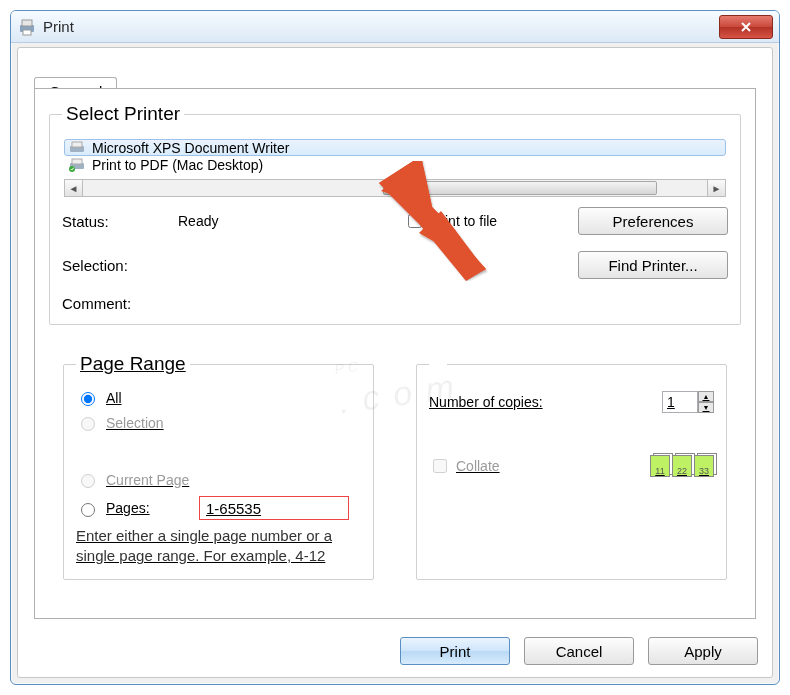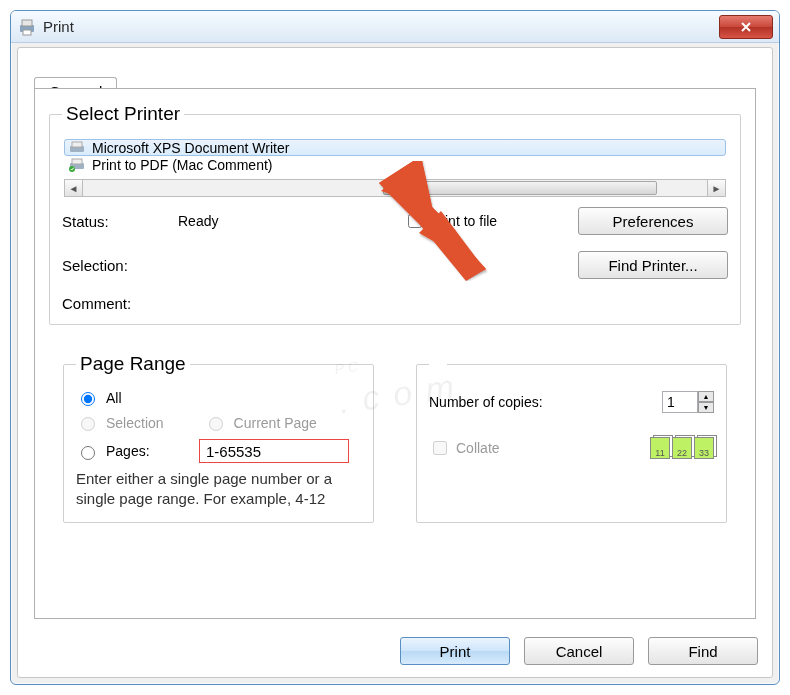--- a/index.html
+++ b/index.html
@@ -77,21 +77,21 @@
   .btn {
     height: 28px; min-width: 118px; padding: 0 10px;
     background: linear-gradient(#fdfdfd,#e5e5e5); border:1px solid #9a9a9a; border-radius:3px;
     font-size: 15px; cursor: default;
   }
   .btn.primary {
     background: linear-gradient(#eaf4fe,#cfe6fb 49%,#b9d9f5 50%,#d7ebfc);
     border-color:#5a8fc3;
   }
   .row2 { display:flex; gap:14px; padding: 0 14px; }
-  .row2 fieldset { flex:1; }
+  .row2 fieldset { flex:1;text-decoration:underline; }
   .radio-row { display:flex; align-items:center; gap:8px; margin:4px 0; }
   .radio-row input[type=radio] { width:14px; height:14px; }
   .radio-row.disabled { color:#9a9a9a; }
   .pages-input {
     width: 150px; height:24px; border:1px solid #ef4444; padding:0 6px; font-size:15px;
   }
   .copies-row { display:flex; align-items:center; gap:10px; margin:6px 0 14px; }
   .spin { display:flex; align-items:center; }
   .spin input { width:36px; height:22px; border:1px solid #abadb3; text-align:left; padding:0 4px; }
   .spin .upd { display:flex; flex-direction:column; }
@@ -158,21 +158,21 @@
           </div>
           <div class="printer-item">
             <span class="p-icon">
               <svg viewBox="0 0 18 14">
                   <rect x="2" y="5" width="14" height="6" rx="1" fill="#9fb2c4"></rect>
                   <rect x="4" y="1" width="10" height="5" fill="#eee" stroke="#aaa"></rect>
                   <circle cx="4" cy="11" r="3" fill="#3bab3b"></circle>
                   <path d="M2.8 11 l1 1 l2-2.4" stroke="#fff" stroke-width="1" fill="none"></path>
                 </svg>
             </span>
-            <span>Print to PDF (Mac Comment)</span>
+            <span>Print to PDF (Mac Desktop)</span>
           </div>
         </div>
 
         <div class="hscroll">
           <button class="arrow">◄</button>
           <div class="track">
             <div class="thumb"></div>
           </div>
           <button class="arrow">►</button>
         </div>
@@ -198,21 +198,21 @@
         </div>
       </fieldset>
 
       <div class="row2">
         <fieldset class="group">
           <legend>Page Range</legend>
           <div class="radio-row">
             <input type="radio" name="pr" checked="" style="">
             <span>All</span>
           </div>
-          <div style="display:flex; gap:40px;">
+          <div style="display:flex; gap:32px;flex-direction:column;">
             <div class="radio-row disabled">
               <input type="radio" name="pr" disabled="" style="">
               <span>Selection</span>
             </div>
             <div class="radio-row disabled">
               <input type="radio" name="pr" disabled="" style="">
               <span>Current Page</span>
             </div>
           </div>
           <div class="radio-row">
@@ -228,40 +228,40 @@
           <div class="copies-row">
             <span>Number of copies:</span>
             <div class="spin" style="margin-left:auto">
               <input value="1" style="">
               <div class="upd">
                 <button>▲</button>
                 <button>▼</button>
               </div>
             </div>
           </div>
-          <div class="radio-row" style="margin-top:24px">
+          <div class="radio-row" style="margin-top:42px">
             <label class="chk disabled">
               <input type="checkbox" disabled="" style="">
               <span>Collate</span>
             </label>
             <span class="collate-icons">
               <span class="pg">11</span>
               <span class="pg">22</span>
               <span class="pg">33</span>
             </span>
           </div>
         </fieldset>
       </div>
 
     </div>
 
     <div class="button-row">
       <button class="btn primary">Print</button>
       <button class="btn">Cancel</button>
-      <button class="btn">Find</button>
+      <button class="btn">Apply</button>
     </div>
   </div>
 
   <svg class="arrow-annot" width="130" height="120">
     <defs>
         <filter id="sh">
           <feDropShadow dx="1" dy="2" stdDeviation="1" flood-opacity="0.3"></feDropShadow>
         </filter>
       </defs>
     <g filter="url(#sh)">

